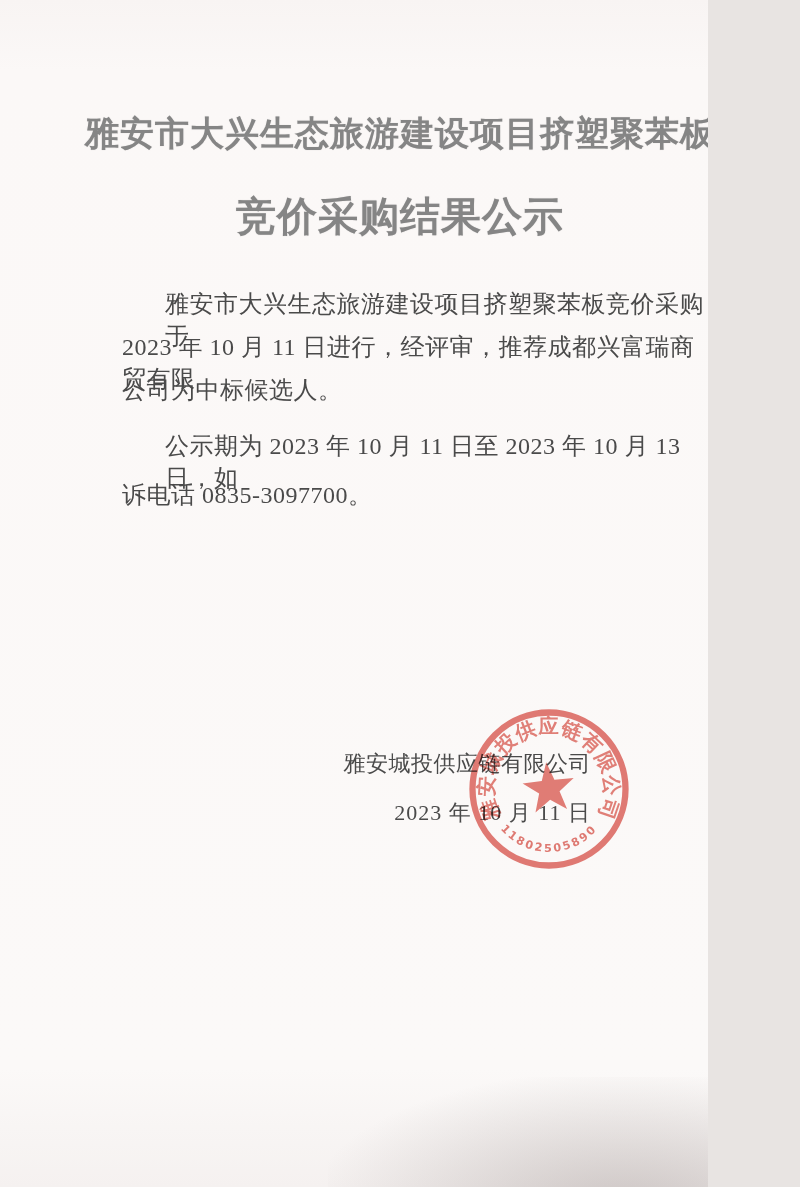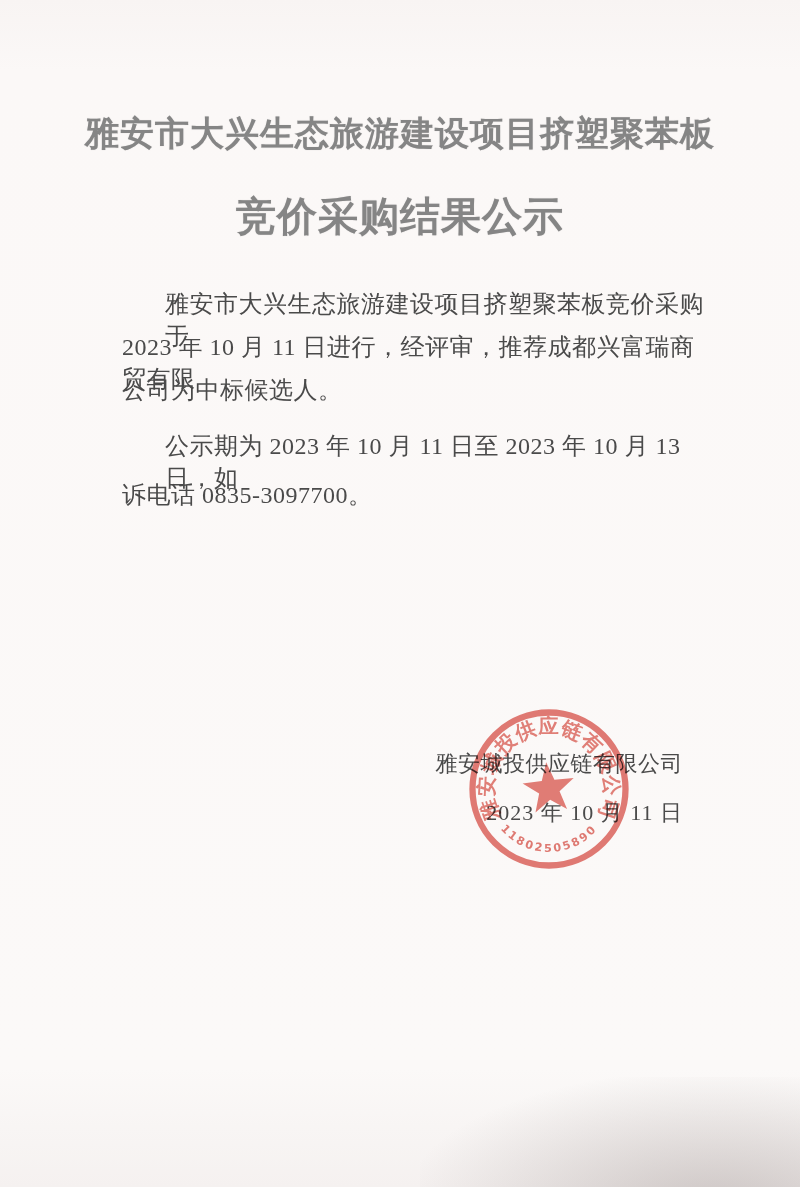--- a/index.html
+++ b/index.html
@@ -3,21 +3,21 @@
 <meta charset="utf-8">
 <style>
   * { margin: 0; padding: 0; box-sizing: border-box; }
   html, body { width: 800px; }
   body {
     font-family: "Liberation Serif", "DejaVu Serif", serif;
     background: #e8e4e2;
   }
   .page {
     position: relative;
-    width: 800px;
+    width: 708px;
     height: 1187px;
     overflow: hidden;
     background: linear-gradient(180deg, #f8f4f3 0%, #fbf8f7 6%, #fbf9f8 90%, #f5f1f0 100%);
   }
   .page::after {
     content: "";
     position: absolute;
     right: -40px; bottom: -50px;
     width: 420px; height: 160px;
     background: radial-gradient(ellipse at 70% 80%, rgba(140,128,126,0.38), rgba(160,150,148,0.12) 55%, transparent 75%);

